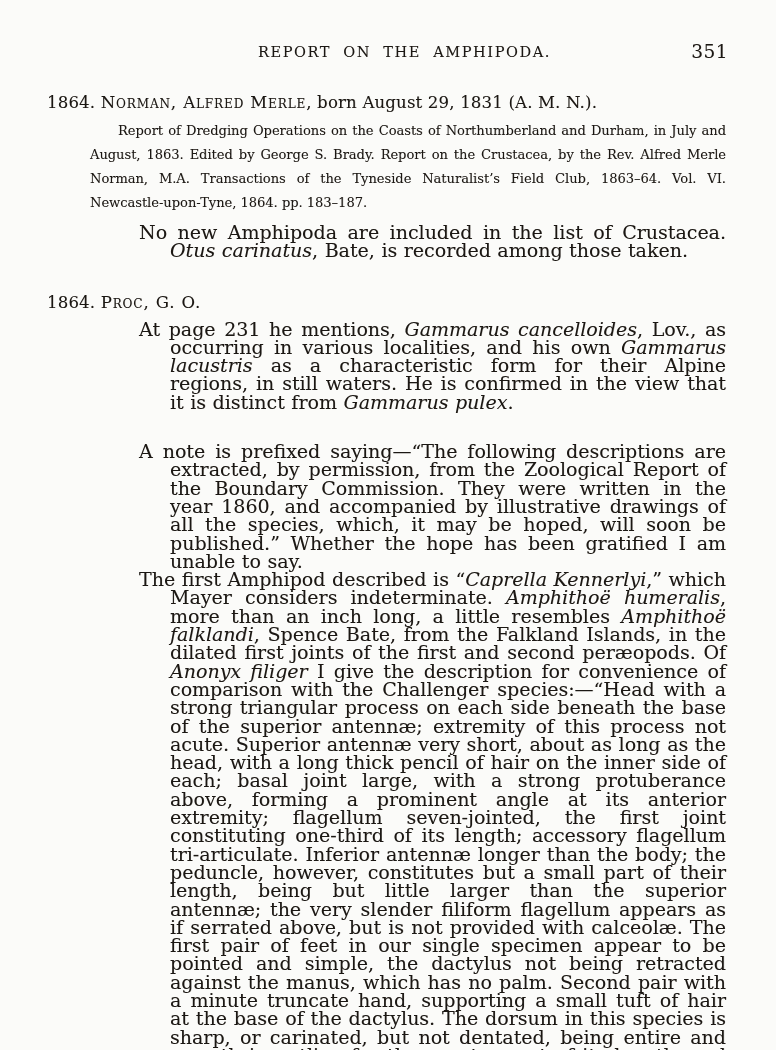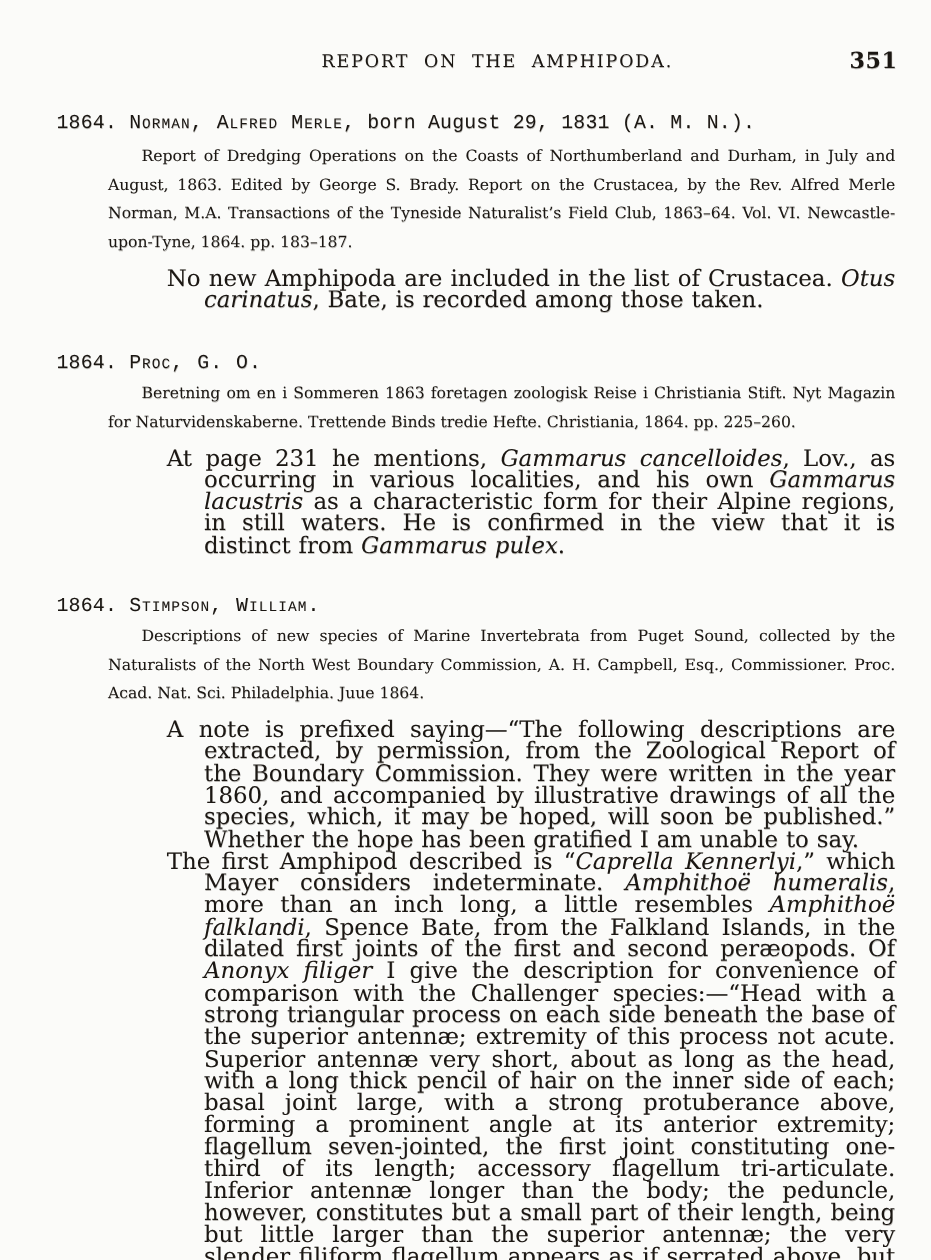--- a/index.html
+++ b/index.html
@@ -6,51 +6,50 @@
   html, body { margin: 0; padding: 0; }
   body {
     width: 776px; height: 1050px;
     background: #fbfbf9;
     color: #1b1713;
     font-family: "DejaVu Serif", "Liberation Serif", serif;
   }
   .page {
     position: relative;
     width: 776px; height: 1050px;
-    padding: 0 30px 0 47px;
+    padding: 0 50px 0 47px;
     overflow: hidden;
     text-shadow: 0.3px 0.3px 0 rgba(25, 18, 10, 0.28);
   }
   
   .running-header {
     position: relative;
     margin-top: 44px;
     height: 20px;
     font-size: 14.5px;
   }
   .header-title {
     position: absolute; left: 36px; right: 0;
     text-align: center;
     letter-spacing: 1.6px;
     word-spacing: 6px;
     white-space: nowrap;
   }
   .page-number {
     position: absolute; right: -2px; top: -3px;
     font-size: 18.5px;
-    font-weight: bold;
+    font-weight: normal;
     letter-spacing: 0.5px;
   }
   
   .entry { margin: 0; padding: 0; }
   .entry-heading {
     margin: 0;
     font-size: 16.5px;
     letter-spacing: 0.2px;
-    font-family: Liberation Mono, monospace;
   }
   .run-smallcaps { font-variant: small-caps; letter-spacing: 0.9px; }
   .run-italic { font-style: italic; }
   .entry-body {
     margin: 7px 0 0 43px;
     font-size: 13px;
     line-height: 24px;
     text-align: justify;
     text-indent: 28px;
   }
@@ -80,24 +79,21 @@
   </div>
 
   <section class="entry entry-norman">
     <p class="entry-heading"><span>1864. </span><span class="run-smallcaps">Norman, Alfred Merle</span><span>, born August 29, 1831 (A. M. N.).</span></p>
     <p class="entry-body">Report of Dredging Operations on the Coasts of Northumberland and Durham, in July and August, 1863. Edited by George S. Brady. Report on the Crustacea, by the Rev. Alfred Merle Norman, M.A. Transactions of the Tyneside Naturalist’s Field Club, 1863–64. Vol. VI. Newcastle-upon-Tyne, 1864. pp. 183–187.</p>
     <p class="entry-note"><span>No new Amphipoda are included in the list of Crustacea. </span><span class="run-italic">Otus carinatus</span><span>, Bate, is recorded among those taken.</span></p>
   </section>
 
   <section class="entry entry-sars">
     <p class="entry-heading"><span>1864. </span><span class="run-smallcaps">Proc, G. O.</span></p>
-    <p class="entry-body">Beretning om en i Sommeren 1863 foretagen zoologisk Reise i Christiania Stift. Nyt Magazin for Naturvidenskaberne. Trettende Binds tredie Hefte. Christiania, 1864. pp. 225–260.</p>
     <p class="entry-note"><span>At page 231 he mentions, </span><span class="run-italic">Gammarus cancelloides</span><span>, Lov., as occurring in various localities, and his own </span><span class="run-italic">Gammarus lacustris</span><span> as a characteristic form for their Alpine regions, in still waters. He is confirmed in the view that it is distinct from </span><span class="run-italic">Gammarus pulex</span><span>.</span></p>
   </section>
 
   <section class="entry entry-stimpson">
-    <p class="entry-heading"><span>1864. </span><span class="run-smallcaps">Stimpson, William</span><span>.</span></p>
-    <p class="entry-body">Descriptions of new species of Marine Invertebrata from Puget Sound, collected by the Naturalists of the North West Boundary Commission, A. H. Campbell, Esq., Commissioner. Proc. Acad. Nat. Sci. Philadelphia. Juue 1864.</p>
     <p class="entry-note"><span>A note is prefixed saying—“The following descriptions are extracted, by permission, from the Zoological Report of the Boundary Commission. They were written in the year 1860, and accompanied by illustrative drawings of all the species, which, it may be hoped, will soon be published.” Whether the hope has been gratified I am unable to say.</span></p>
     <p class="entry-note"><span>The first Amphipod described is “</span><span class="run-italic">Caprella Kennerlyi</span><span>,” which Mayer considers indeterminate. </span><span class="run-italic">Amphithoë humeralis</span><span>, more than an inch long, a little resembles </span><span class="run-italic">Amphithoë falklandi</span><span>, Spence Bate, from the Falkland Islands, in the dilated first joints of the first and second peræopods. Of </span><span class="run-italic">Anonyx filiger</span><span> I give the description for convenience of comparison with the Challenger species:—“Head with a strong triangular process on each side beneath the base of the superior antennæ; extremity of this process not acute. Superior antennæ very short, about as long as the head, with a long thick pencil of hair on the inner side of each; basal joint large, with a strong protuberance above, forming a prominent angle at its anterior extremity; flagellum seven-jointed, the first joint constituting one-third of its length; accessory flagellum tri-articulate. Inferior antennæ longer than the body; the peduncle, however, constitutes but a small part of their length, being but little larger than the superior antennæ; the very slender filiform flagellum appears as if serrated above, but is not provided with calceolæ. The first pair of feet in our single specimen appear to be pointed and simple, the dactylus not being retracted against the manus, which has no palm. Second pair with a minute truncate hand, supporting a small tuft of hair at the base of the dactylus. The dorsum in this species is sharp, or carinated, but not dentated, being entire and smooth in outline for the greater part of its length, and similar in the thoracic and first three abdominal segments. There</span></p>
   </section>
 
 </div>
 
 </body></html>

